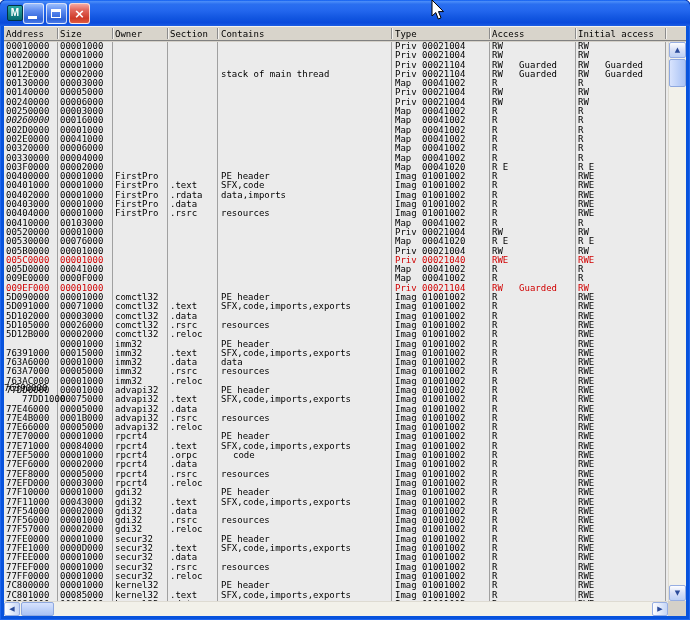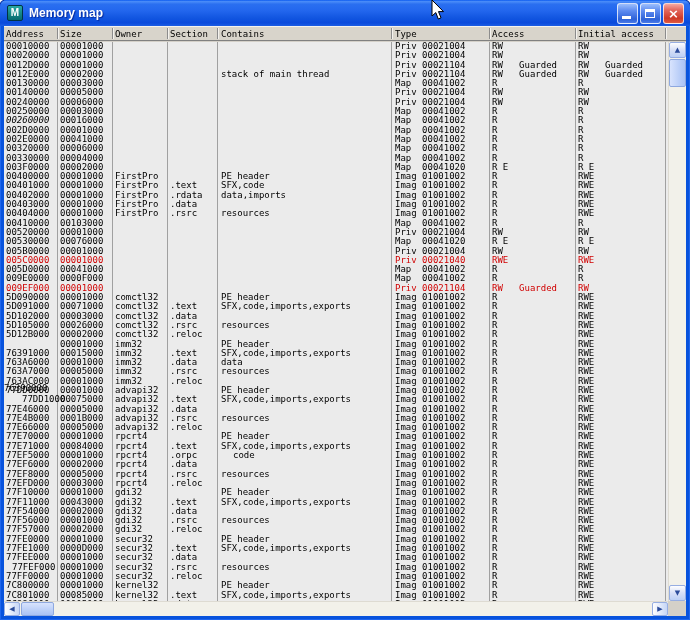--- a/index.html
+++ b/index.html
@@ -62,21 +62,20 @@
   .cursor{position:absolute;left:431px;top:0;z-index:60;}
 </style>
 </head>
 <body>
 
 <div class="stage">
   <div class="win">
 
     <div class="titlebar">
       <span class="ticon">M</span>
-      <span class="ttext">Memory map</span>
       <span class="tbtns">
         <span class="tbtn btn-min">
             <span class="g-min"></span>
           </span>
         <span class="tbtn btn-max">
             <span class="g-max"></span>
           </span>
         <span class="tbtn btn-close">
             <span class="g-close">×</span>
           </span>
@@ -582,21 +581,21 @@
           <div class="row">
             <span class="cell" style="left: 2px;">77FEE000</span>
             <span class="cell" style="left: 56px;">00001000</span>
             <span class="cell" style="left: 111px;">secur32</span>
             <span class="cell" style="left: 166px;">.data</span>
             <span class="cell" style="left: 391px;">Imag 01001002</span>
             <span class="cell" style="left: 488px;">R</span>
             <span class="cell" style="left: 574px;">RWE</span>
           </div>
           <div class="row">
-            <span class="cell" style="left: 8px;">77FEF000</span>
+            <span class="cell" style="left: 2px;">77FEF000</span>
             <span class="cell" style="left: 56px;">00001000</span>
             <span class="cell" style="left: 111px;">secur32</span>
             <span class="cell" style="left: 166px;">.rsrc</span>
             <span class="cell" style="left: 217px;">resources</span>
             <span class="cell" style="left: 391px;">Imag 01001002</span>
             <span class="cell" style="left: 488px;">R</span>
             <span class="cell" style="left: 574px;">RWE</span>
           </div>
           <div class="row">
             <span class="cell" style="left: 2px;">77FF0000</span>

